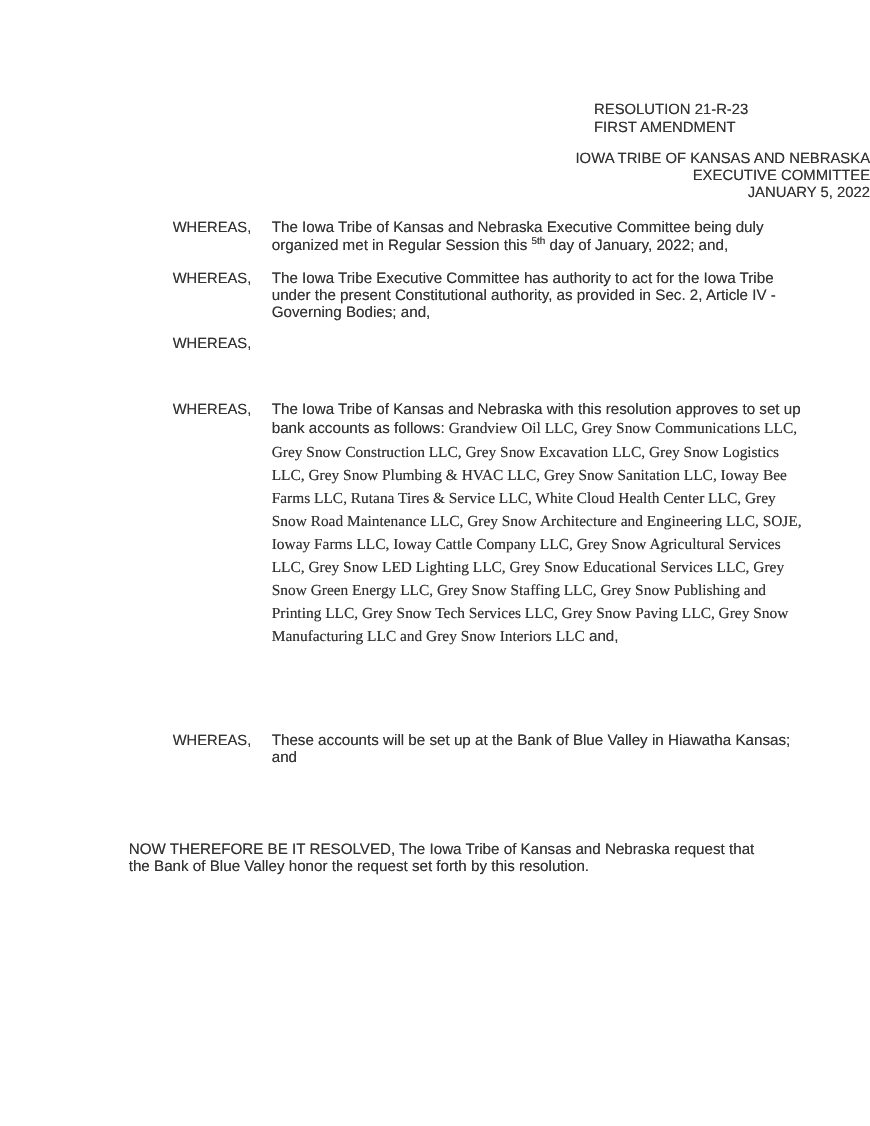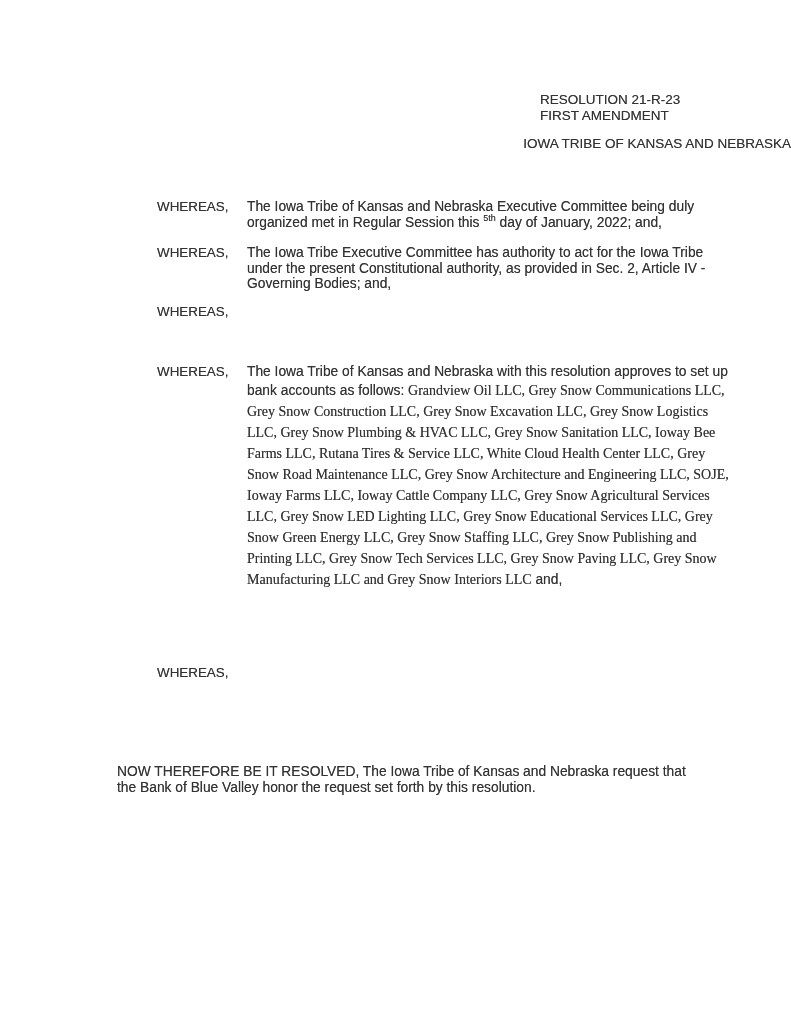--- a/index.html
+++ b/index.html
@@ -81,20 +81,22 @@
 
 <div class="page">
 
   <div class="doc-header">
     <div>RESOLUTION 21-R-23</div>
     <div>FIRST AMENDMENT</div>
   </div>
 
   <div class="doc-title">
     <div>IOWA TRIBE OF KANSAS AND NEBRASKA</div>
+    <div>EXECUTIVE COMMITTEE</div>
+    <div>JANUARY 5, 2022</div>
   </div>
 
   <div class="clause clause-1">
     <div class="label">WHEREAS,</div>
     <div class="body"><span>The Iowa Tribe of Kansas and Nebraska Executive Committee being duly organized met in Regular Session this </span><sup>5th</sup><span> day of January, 2022; and,</span></div>
   </div>
 
   <div class="clause clause-2">
     <div class="label">WHEREAS,</div>
     <div class="body">The Iowa Tribe Executive Committee has authority to act for the Iowa Tribe under the present Constitutional authority, as provided in Sec. 2, Article IV - Governing Bodies; and,</div>
@@ -104,17 +106,18 @@
     <div class="label">WHEREAS,</div>
   </div>
 
   <div class="clause clause-4">
     <div class="label">WHEREAS,</div>
     <div class="body"><span>The Iowa Tribe of Kansas and Nebraska with this resolution approves to set up bank accounts as follows: </span><span class="serif">Grandview Oil LLC, Grey Snow Communications LLC, Grey Snow Construction LLC, Grey Snow Excavation LLC, Grey Snow Logistics LLC, Grey Snow Plumbing &amp; HVAC LLC, Grey Snow Sanitation LLC, Ioway Bee Farms LLC, Rutana Tires &amp; Service LLC, White Cloud Health Center LLC, Grey Snow Road Maintenance LLC, Grey Snow Architecture and Engineering LLC, SOJE, Ioway Farms LLC, Ioway Cattle Company LLC, Grey Snow Agricultural Services LLC, Grey Snow LED Lighting LLC, Grey Snow Educational Services LLC, Grey Snow Green Energy LLC, Grey Snow Staffing LLC, Grey Snow Publishing and Printing LLC, Grey Snow Tech Services LLC, Grey Snow Paving LLC, Grey Snow Manufacturing LLC and Grey Snow Interiors LLC</span><span> and,</span></div>
   </div>
 
   <div class="clause clause-5">
     <div class="label">WHEREAS,</div>
+    <div class="body">These accounts will be set up at the Bank of Blue Valley in Hiawatha Kansas; and</div>
   </div>
 
   <div class="resolution">NOW THEREFORE BE IT RESOLVED, The Iowa Tribe of Kansas and Nebraska request that the Bank of Blue Valley honor the request set forth by this resolution.</div>
 
 </div>
 
 </body></html>

